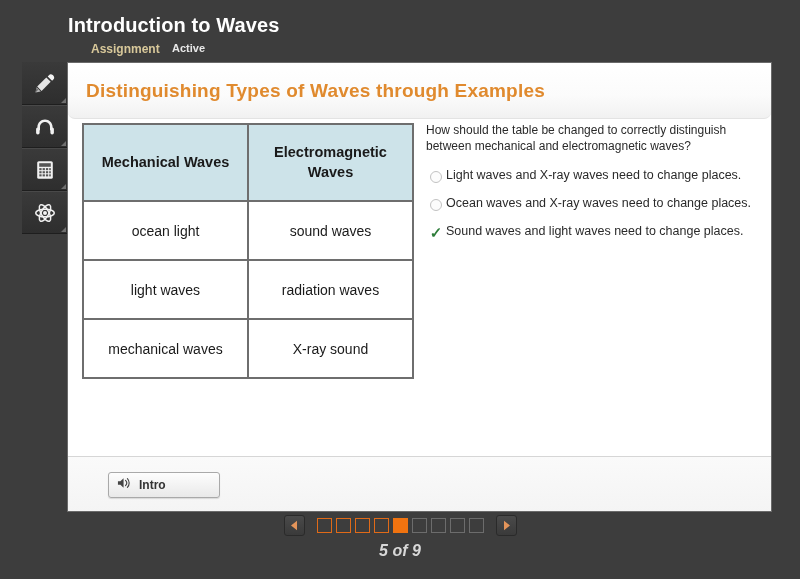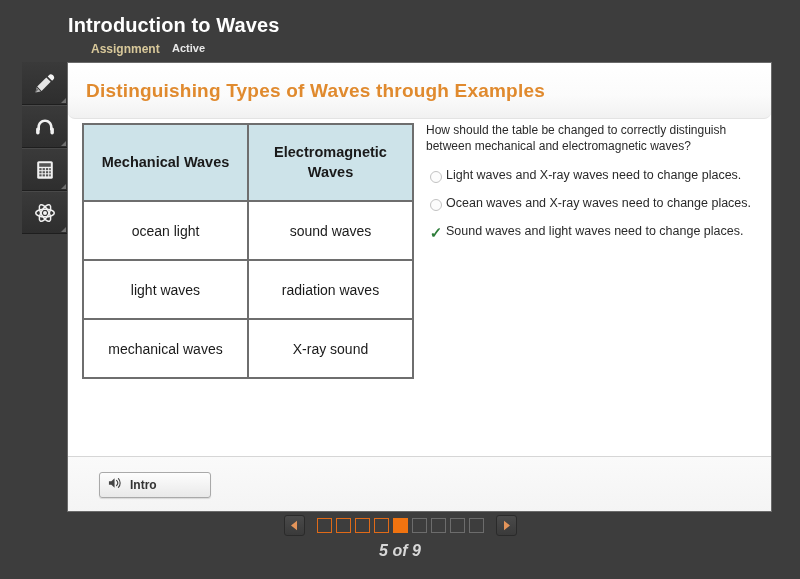--- a/index.html
+++ b/index.html
@@ -187,21 +187,21 @@
 
   
   .panel-footer {
     height: 56px;
     background: linear-gradient(180deg, #fafafa 0%, #f4f4f4 100%);
     border-top: 1px solid #d6d6d6;
     display: flex;
     align-items: center;
   }
   .audio-btn {
-    margin-left: 31px;
+    margin-left: 40px;
     height: 24px;
     min-width: 90px;
     padding: 0 12px 0 8px;
     background: linear-gradient(180deg, #fdfdfd 0%, #e9e9e9 100%);
     border: 1px solid #a9a9a9;
     border-radius: 3px;
     display: flex;
     align-items: center;
     gap: 7px;
     cursor: pointer;

